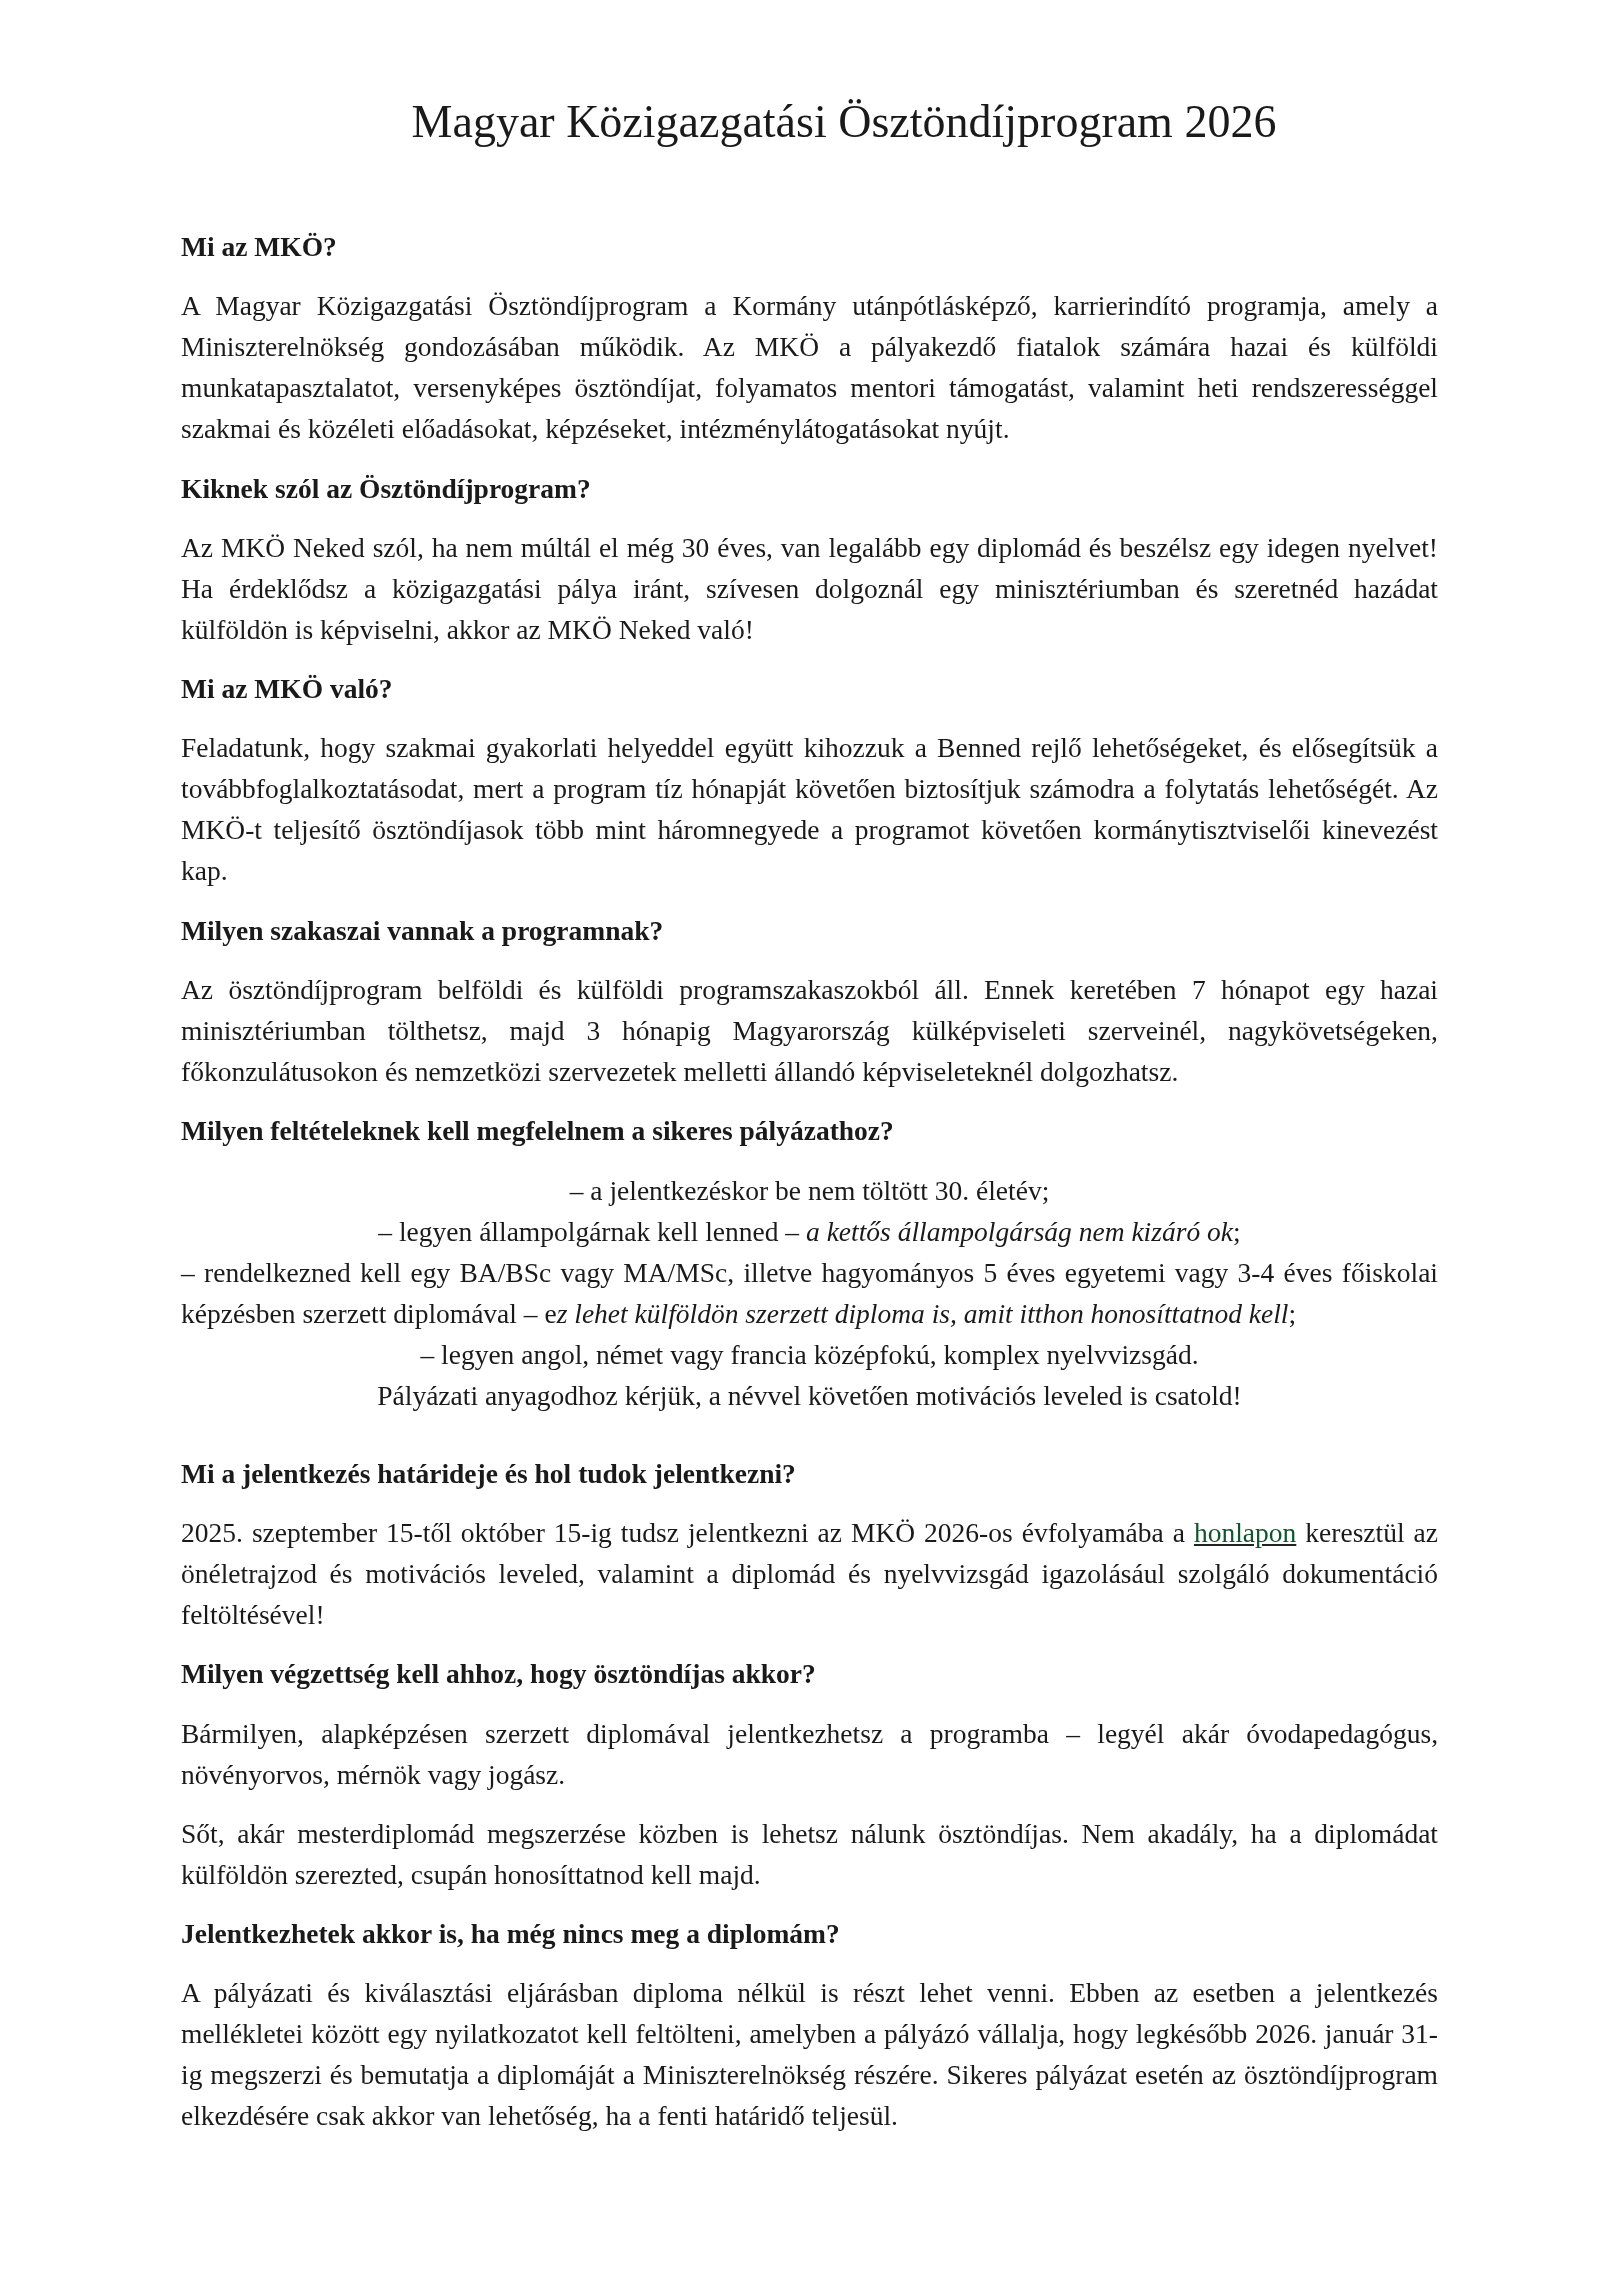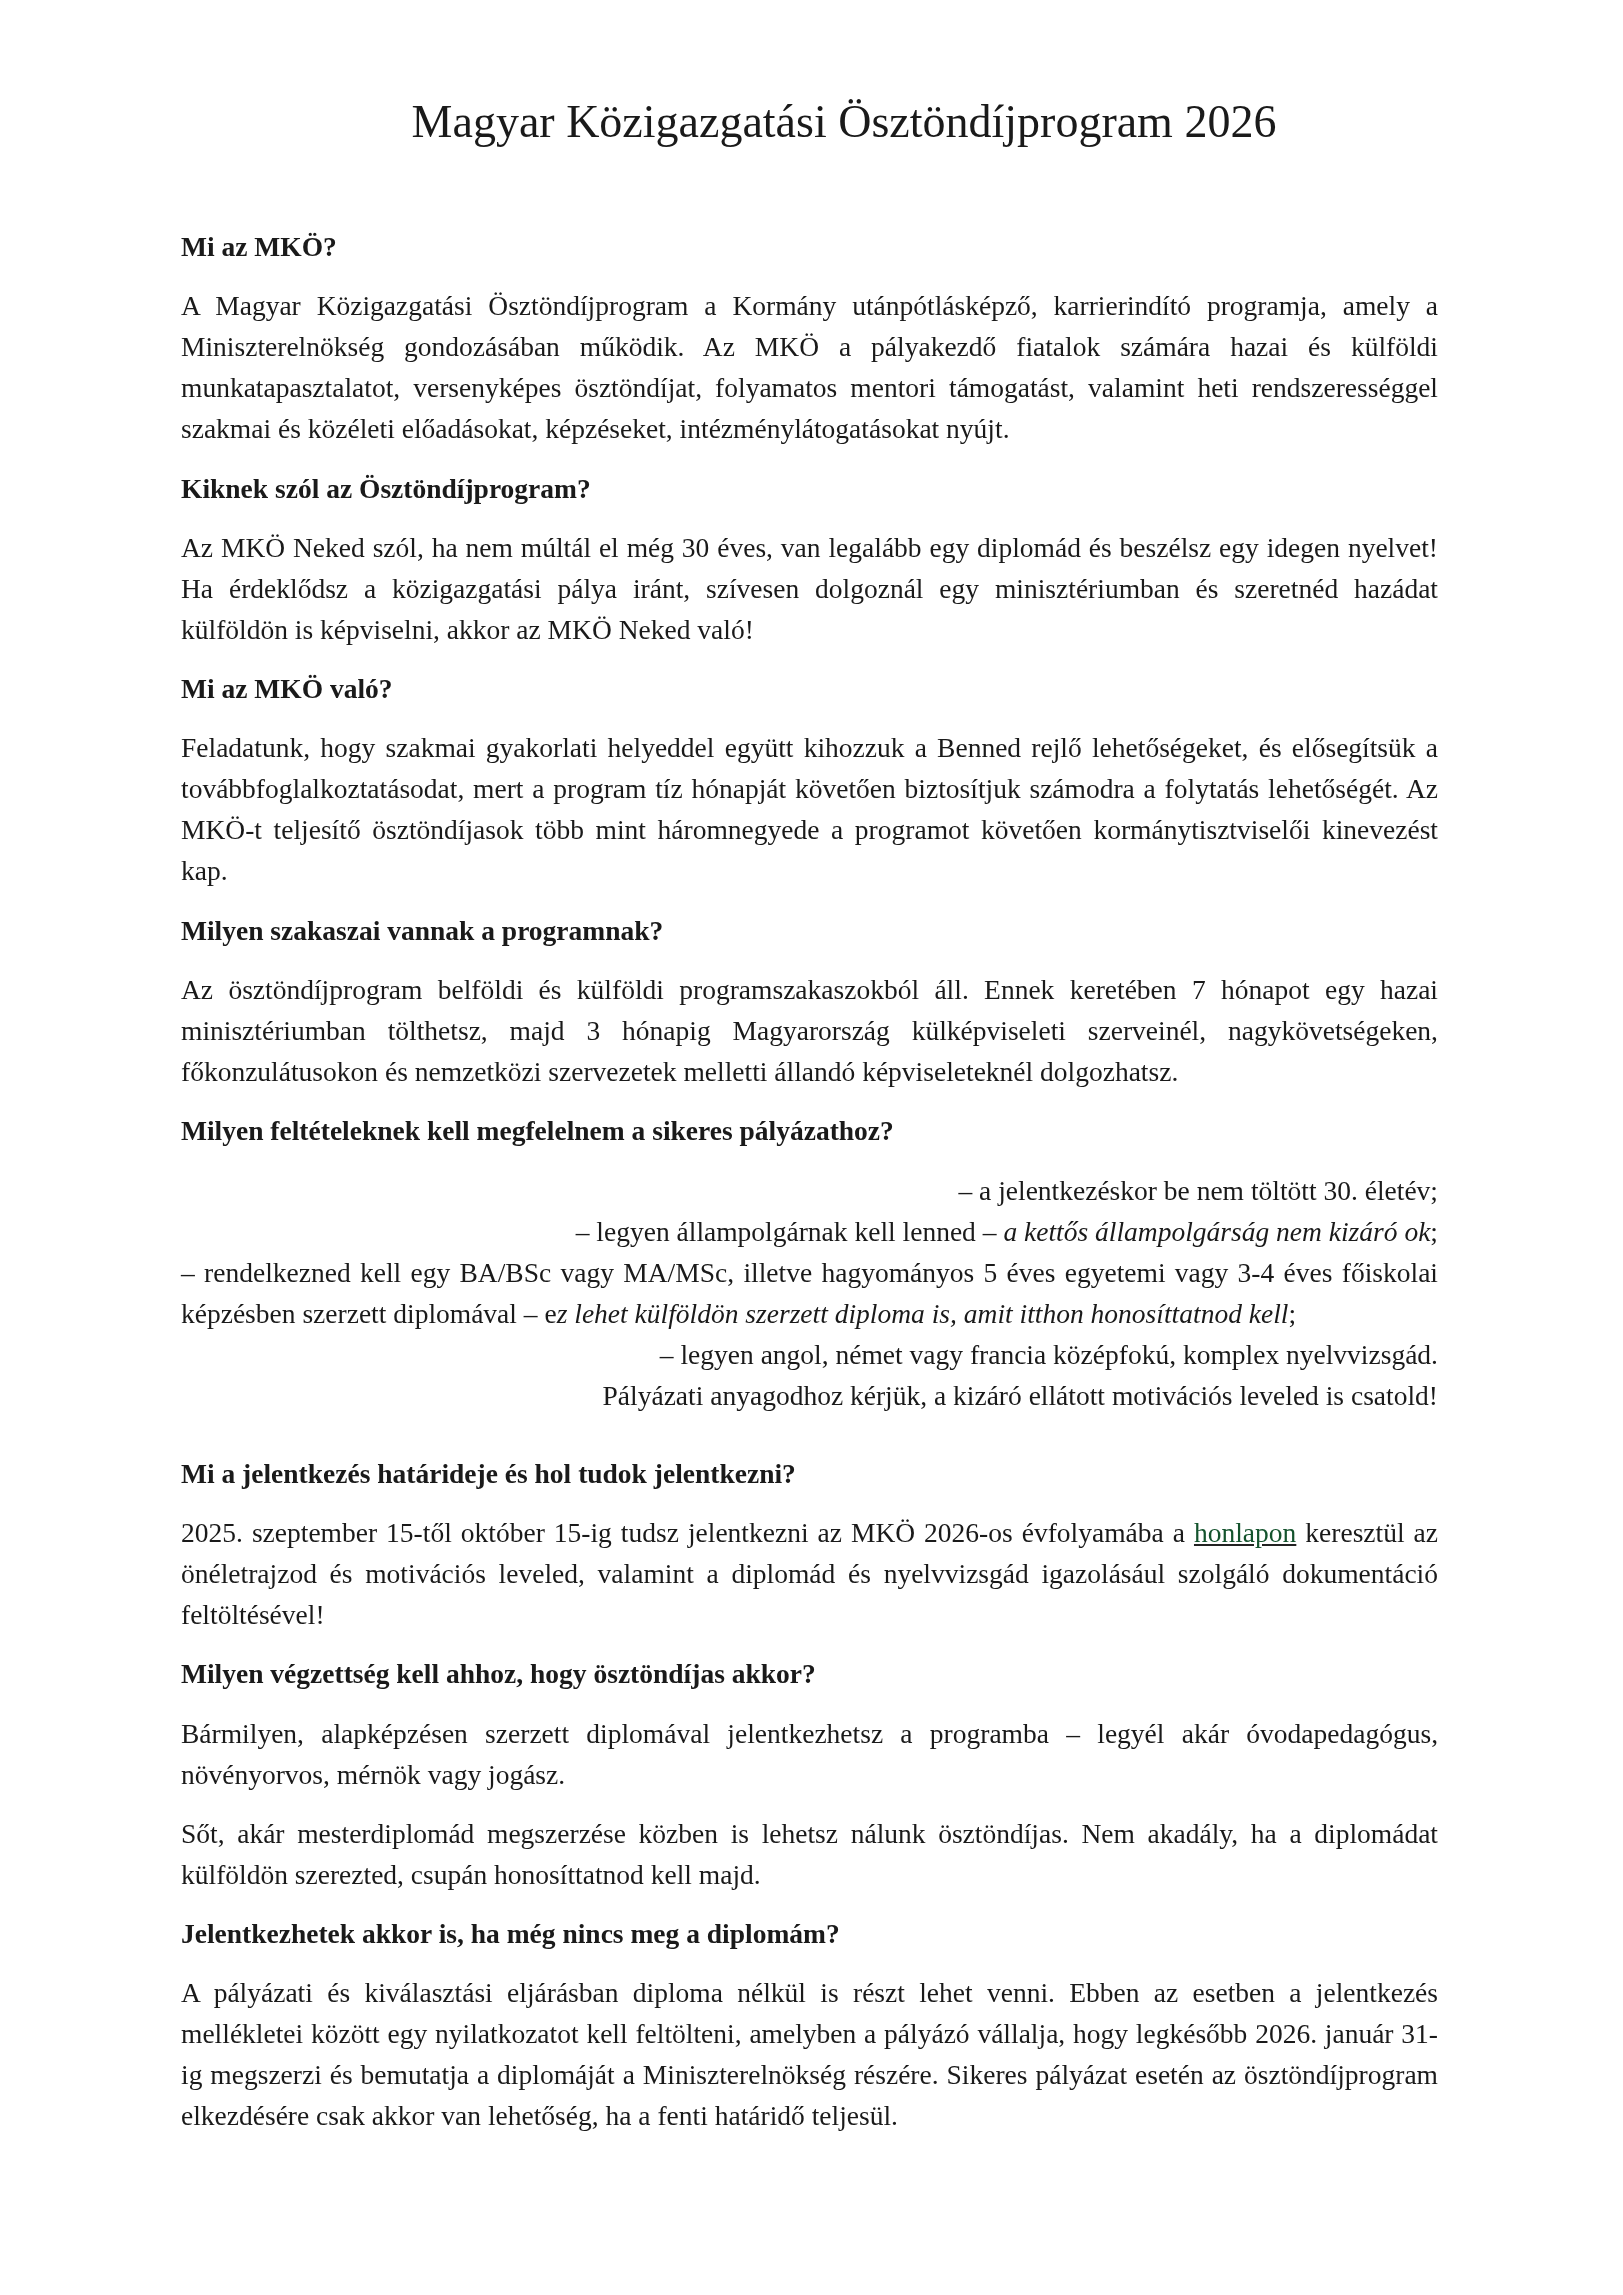--- a/index.html
+++ b/index.html
@@ -18,21 +18,21 @@
     position: absolute; left: 181px; top: 182px; width: 1257px;
     font-size: 27.5px; line-height: 41px; margin-top: 44px;
   }
   h2 {
     font-size: 27.5px; line-height: 41px; font-weight: bold; margin: 0; padding: 0;
   }
   p { margin: 0; padding: 0; text-align: justify; }
   .sec-gap { height: 18.3px; }
   .head-gap { height: 18.3px; }
   .big-gap { height: 37px; }
-  .list-line { text-align: right; }
+  .list-line { text-align: center; }
   .link { color: #14532d; text-decoration: underline; text-decoration-color: #222; }
   b { font-weight: normal; }
   i { font-style: italic; }
 </style>
 </head>
 <body>
 
 <div class="page">
   <div class="title">Magyar Közigazgatási Ösztöndíjprogram 2026</div>
 
@@ -67,21 +67,21 @@
     <div class="sec-gap"></div>
 
     <section>
       <h2>Milyen feltételeknek kell megfelelnem a sikeres pályázathoz?</h2>
       <div class="head-gap"></div>
       <div>
         <p class="list-line">– a jelentkezéskor be nem töltött 30. életév;</p>
         <p class="list-line"><span>– legyen állampolgárnak kell lenned – </span><i>a kettős állampolgárság nem kizáró ok</i><span>;</span></p>
         <p><span>– rendelkezned kell egy BA/BSc vagy MA/MSc, illetve hagyományos 5 éves egyetemi vagy 3-4 éves főiskolai képzésben szerzett diplomával – e</span><i>z lehet külföldön szerzett diploma is, amit itthon honosíttatnod kell</i><span>;</span></p>
         <p class="list-line">– legyen angol, német vagy francia középfokú, komplex nyelvvizsgád.</p>
-        <p class="list-line"><span>Pályázati anyagodhoz kérjük, a kizáró ellátott </span><b>motivációs leveled</b><span> is csatold!</span></p>
+        <p class="list-line"><span>Pályázati anyagodhoz kérjük, a névvel követően </span><b>motivációs leveled</b><span> is csatold!</span></p>
       </div>
     </section>
     <div class="big-gap"></div>
 
     <section>
       <h2>Mi a jelentkezés határideje és hol tudok jelentkezni?</h2>
       <div class="head-gap"></div>
       <p><b>2025. szeptember 15-től október 15-ig tudsz jelentkezni az MKÖ 2026-os évfolyamába</b><span> a </span><a class="link">honlapon</a><span> keresztül az önéletrajzod és motivációs leveled, valamint a diplomád és nyelvvizsgád igazolásául szolgáló dokumentáció feltöltésével!</span></p>
     </section>
     <div class="sec-gap"></div>

